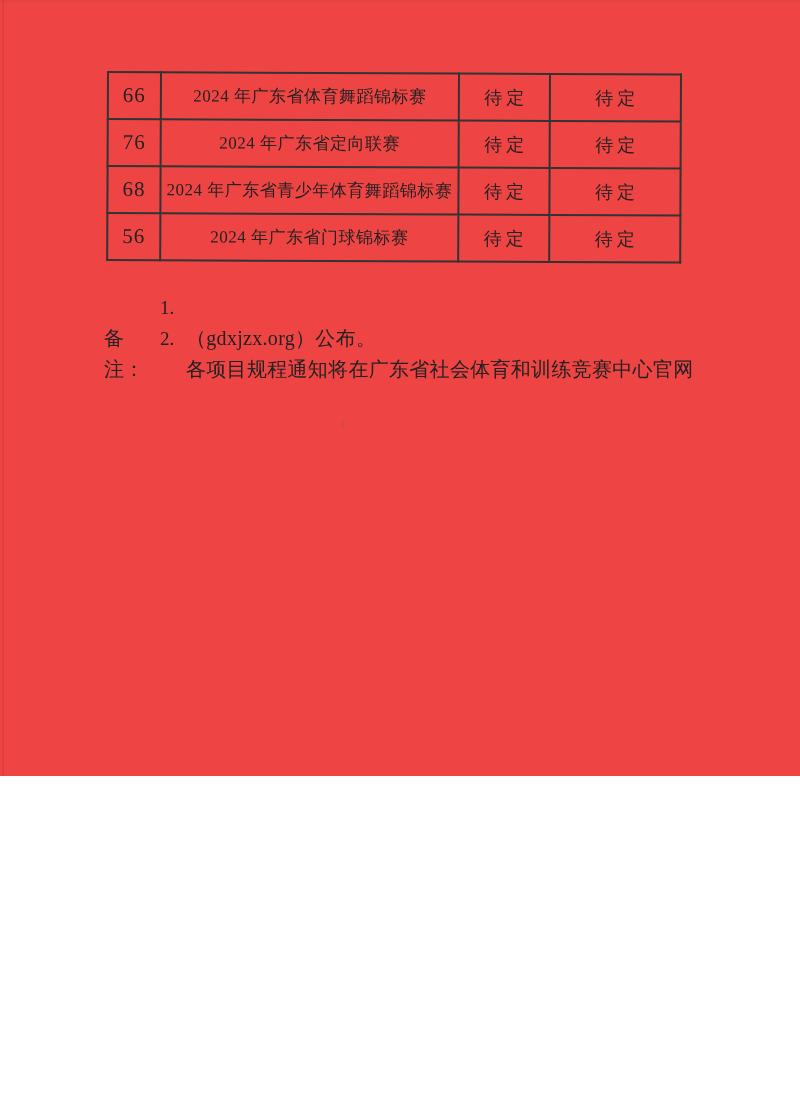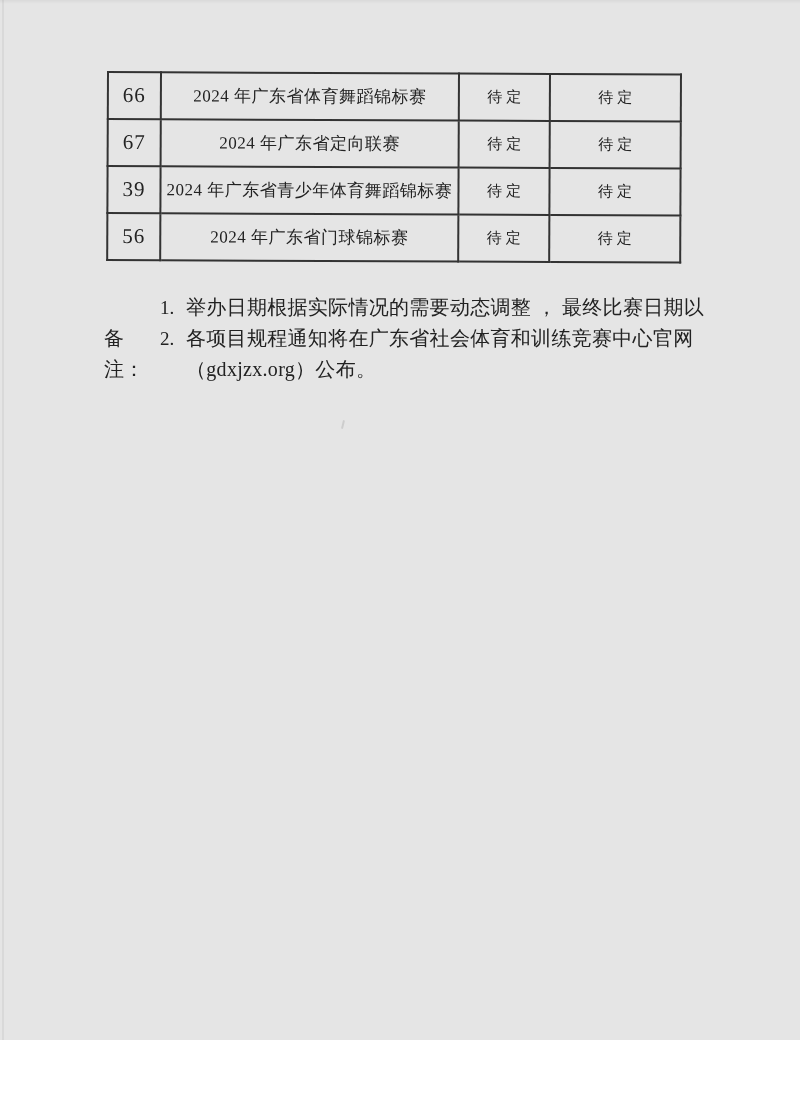--- a/index.html
+++ b/index.html
@@ -3,22 +3,22 @@
 <meta charset="utf-8">
 <style>
   html, body {
     margin: 0;
     padding: 0;
     background: #ffffff;
   }
   .sheet {
     position: relative;
     width: 800px;
-    height: 1040px;
-    background: #e5e5e5;
+    height: 776px;
+    background: #ef4444;
     overflow: hidden;
     font-family: "Liberation Serif", "DejaVu Serif", serif;
     color: #1f1f1f;
   }
   .scan-edge-left {
     position: absolute;
     left: 2px;
     top: 0;
     width: 2px;
     height: 1100px;
@@ -53,21 +53,21 @@
   }
   .cell-no {
     font-size: 21px;
     letter-spacing: 1px;
   }
   .cell-name {
     font-size: 17px;
     letter-spacing: 0.5px;
   }
   .cell-tbd {
-    font-size: 15px;
+    font-size: 18px;
     letter-spacing: 4px;
     text-indent: 4px; 
   }
   .notes {
     position: absolute;
     left: 104px;
     top: 292px;
     display: flex;
     align-items: flex-end;
     font-size: 20px;
@@ -135,54 +135,53 @@
       <col style="width:131px">
     </colgroup>
     <tbody>
       <tr>
         <td class="cell-no">66</td>
         <td class="cell-name">2024 年广东省体育舞蹈锦标赛</td>
         <td class="cell-tbd">待定</td>
         <td class="cell-tbd">待定</td>
       </tr>
       <tr>
-        <td class="cell-no">67</td>
+        <td class="cell-no">76</td>
         <td class="cell-name">2024 年广东省定向联赛</td>
         <td class="cell-tbd">待定</td>
         <td class="cell-tbd">待定</td>
       </tr>
       <tr>
-        <td class="cell-no">39</td>
+        <td class="cell-no">68</td>
         <td class="cell-name">2024 年广东省青少年体育舞蹈锦标赛</td>
         <td class="cell-tbd">待定</td>
         <td class="cell-tbd">待定</td>
       </tr>
       <tr>
         <td class="cell-no">56</td>
         <td class="cell-name">2024 年广东省门球锦标赛</td>
         <td class="cell-tbd">待定</td>
         <td class="cell-tbd">待定</td>
       </tr>
     </tbody>
   </table>
 
   <div class="notes">
     <div class="notes-label">备注：</div>
     <div class="notes-items">
       <div class="note-item">
         <div class="note-number">1.</div>
         <div class="note-lines">
-          <div class="note-line">举办日期根据实际情况的需要动态调整 ， 最终比赛日期以</div>
         </div>
       </div>
       <div class="note-item">
         <div class="note-number">2.</div>
         <div class="note-lines">
+          <div class="note-line">（gdxjzx.org）公布。</div>
           <div class="note-line">各项目规程通知将在广东省社会体育和训练竞赛中心官网</div>
-          <div class="note-line">（gdxjzx.org）公布。</div>
         </div>
       </div>
     </div>
   </div>
 
   <div class="scan-artifact"></div>
 
   <div class="page-number">– 19 –</div>
 
 </div>

